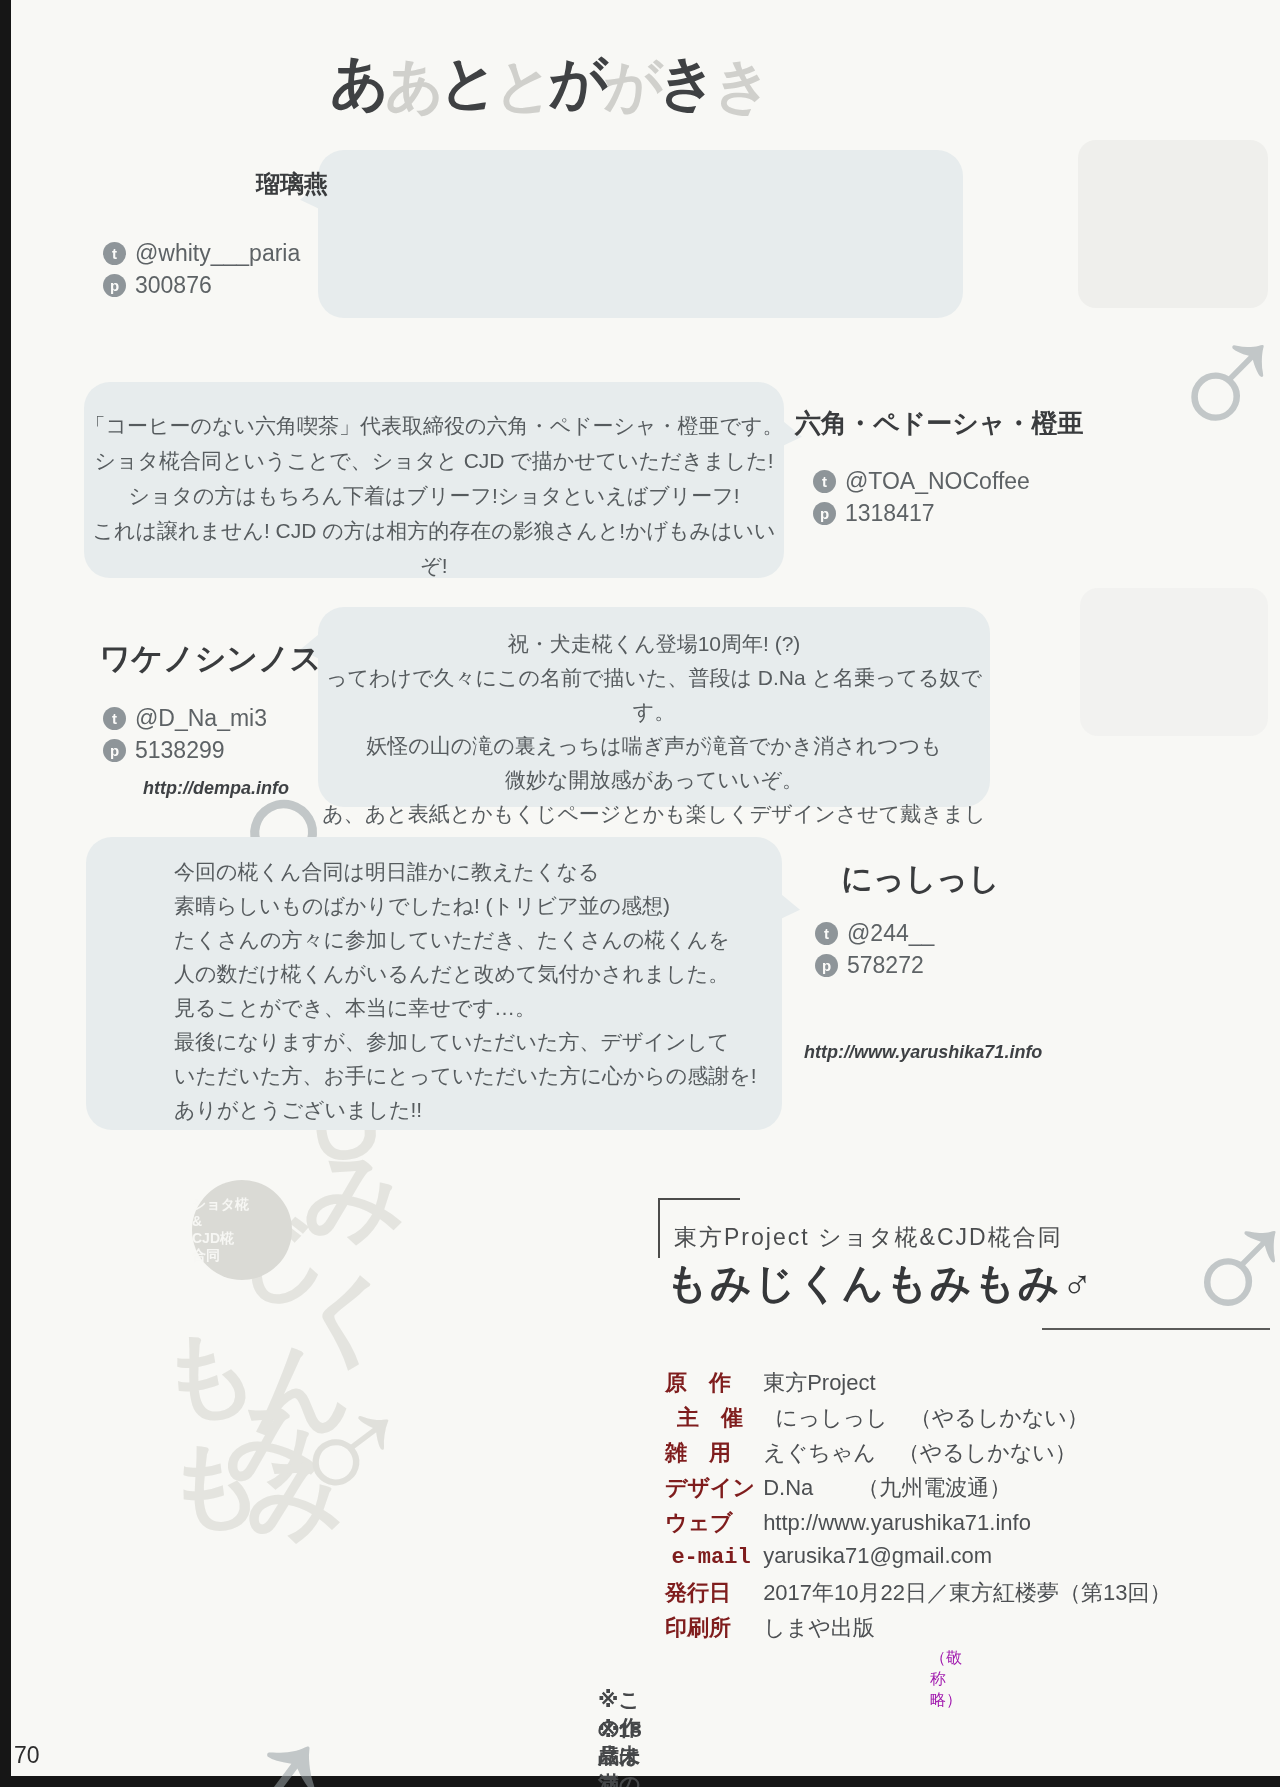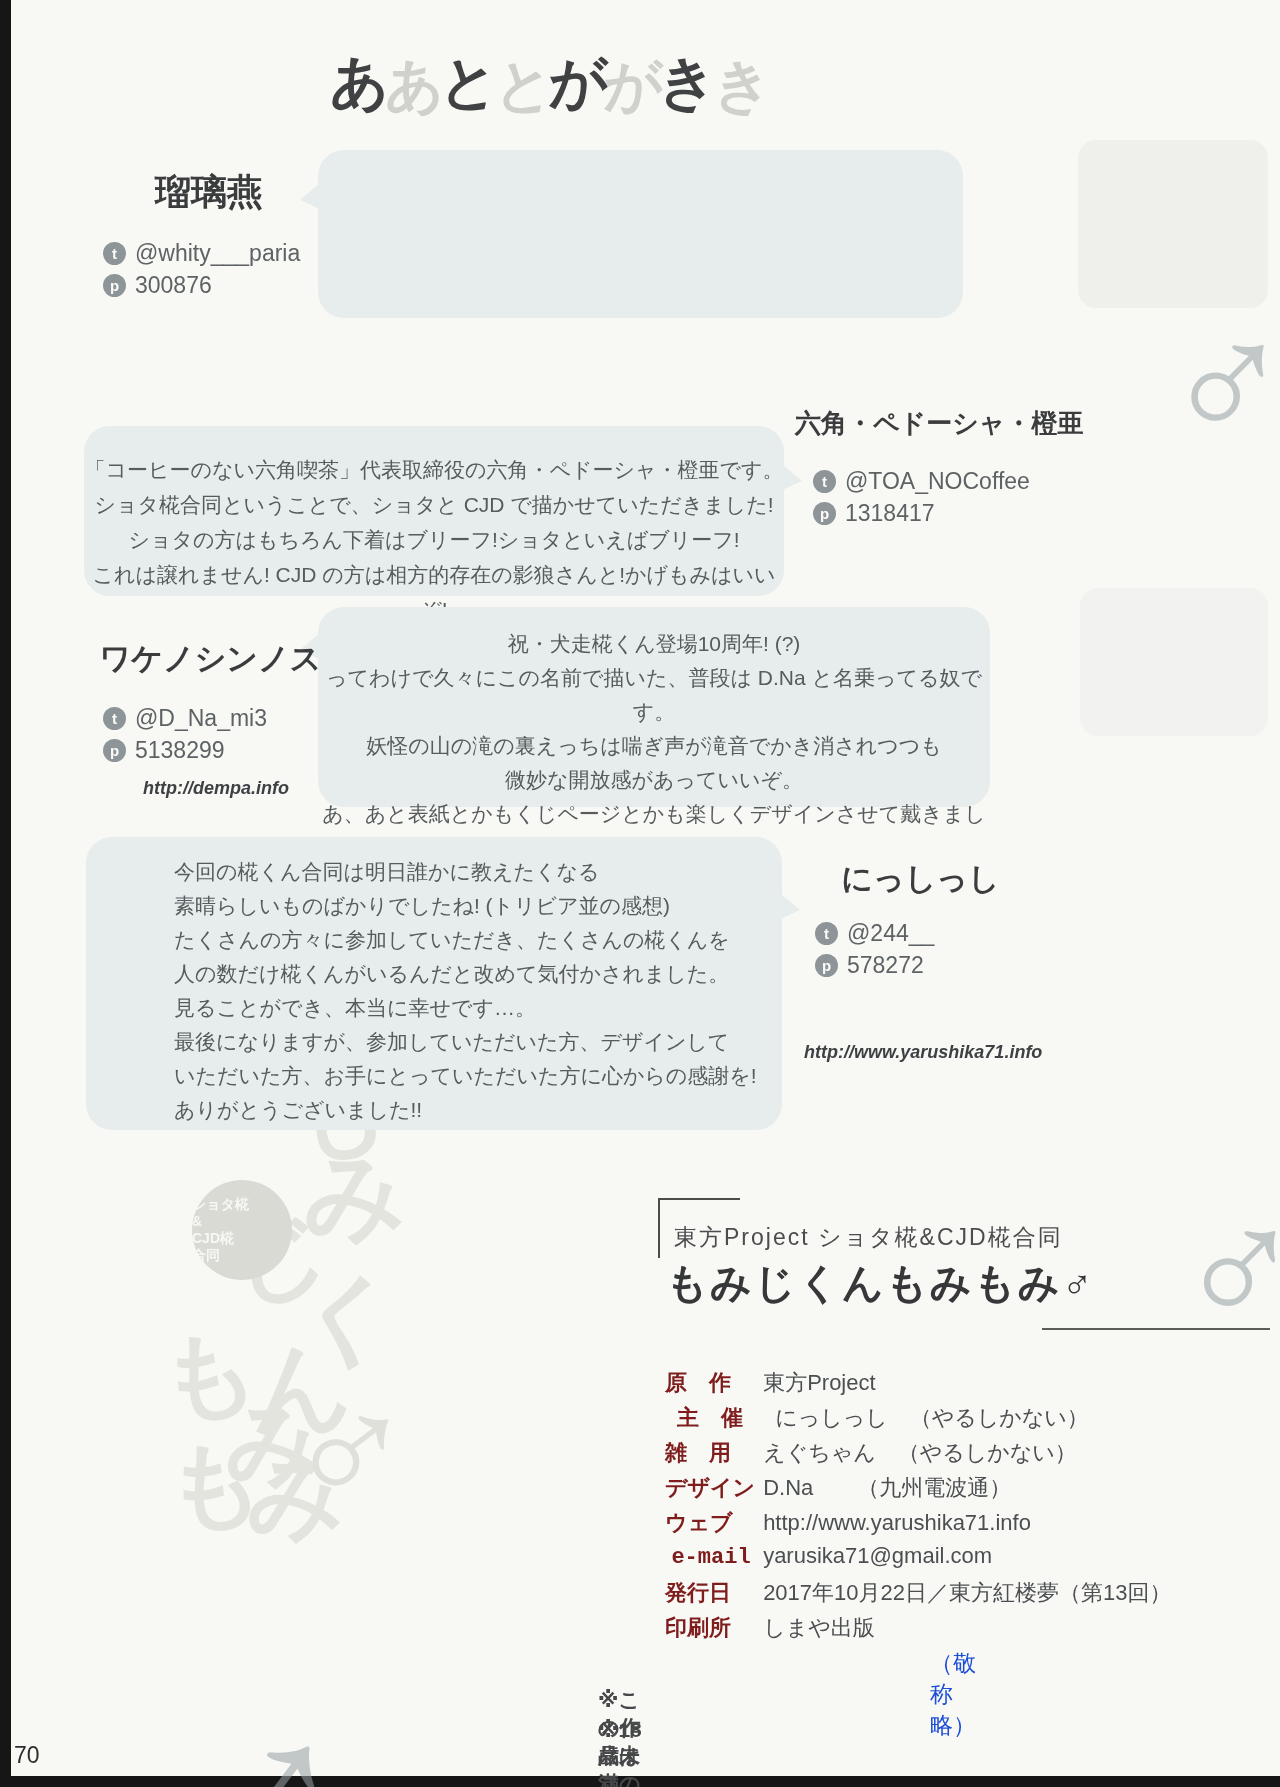--- a/index.html
+++ b/index.html
@@ -57,21 +57,21 @@
     border-right:20px solid var(--bubble);transform:skewY(-10deg);}
   .tail-right{right:-18px;border-top:13px solid transparent;border-bottom:13px solid transparent;
     border-left:20px solid var(--bubble);transform:skewY(10deg);}
   .bubble-mars{position:absolute;color:var(--mars);opacity:.55;font-weight:bold;line-height:.9;z-index:1;}
 
   .b1{left:318px;top:150px;width:645px;height:168px;padding-top:28px;}
   .b1 .txt{line-height:35px;}
   .b1 .tail{top:35px;}
   .m1{position:absolute;left:845px;top:148px;font-size:172px;}
 
-  .b2{left:84px;top:382px;width:700px;height:170px;padding-top:26px;margin-top:44px;}
+  .b2{left:84px;top:382px;width:700px;height:196px;padding-top:26px;}
   .b2 .txt{line-height:35px;}
   .b2 .tail{top:40px;}
   .m2{position:absolute;left:88px;top:368px;font-size:235px;transform:rotate(196deg);}
 
   .b3{left:318px;top:607px;width:672px;height:200px;padding-top:20px;}
   .b3 .txt{line-height:34px;}
   .b3 .tail{top:28px;}
   .m3{position:absolute;left:858px;top:578px;font-size:170px;}
 
   .b4{left:86px;top:837px;width:696px;height:293px;padding-top:18px;}
@@ -81,21 +81,21 @@
 
   
   .author{position:absolute;z-index:2;}
   .a-name{font-weight:bold;color:var(--ink);white-space:nowrap;}
   .id-row{position:absolute;display:flex;align-items:center;gap:9px;color:var(--sub);
     font-size:23px;white-space:nowrap;}
   .cicon{width:23px;height:23px;border-radius:50%;background:#8e9599;color:#fbfbf9;
     display:flex;align-items:center;justify-content:center;font-size:15px;font-weight:bold;flex:0 0 auto;}
   .a-url{position:absolute;font-style:italic;font-weight:bold;font-size:18px;color:#3e4144;white-space:nowrap;}
 
-  .auth1-name{position:absolute;left:90px;top:168px;width:238px;text-align:center;font-size:36px;}
+  .auth1-name{position:absolute;left:90px;top:168px;width:238px;text-align:right;font-size:24px;}
   .auth1-t{left:103px;top:240px;}
   .auth1-p{left:103px;top:272px;}
 
   .auth2-name{position:absolute;left:795px;top:406px;width:250px;text-align:center;font-size:26px;}
   .auth2-t{left:813px;top:468px;}
   .auth2-p{left:813px;top:500px;}
 
   .auth3-name{position:absolute;left:88px;top:638px;width:245px;text-align:center;font-size:31px;}
   .auth3-t{left:103px;top:705px;}
   .auth3-p{left:103px;top:737px;}
@@ -111,21 +111,21 @@
   .bracket{position:absolute;left:658px;top:1198px;width:82px;height:60px;
     border-left:2px solid #4c4c4a;border-top:2px solid #4c4c4a;}
   .series-title{position:absolute;left:674px;top:1222px;font-size:23px;color:#4a4c4e;letter-spacing:2px;white-space:nowrap;}
   .book-title{position:absolute;left:666px;top:1256px;font-size:41px;font-weight:bold;color:#353739;letter-spacing:2px;white-space:nowrap;}
   .title-rule{position:absolute;left:1042px;top:1328px;width:228px;height:2px;background:#5b5b59;}
   .c-row{position:absolute;left:665px;font-size:22px;white-space:nowrap;}
   .c-label{display:inline-block;width:92px;font-weight:bold;color:#7f1d1d;font-family:Liberation Mono, monospace;}
   .c-value{color:#4c4f52;}
   .r0{top:1368px;} .r1{top:1403px;margin-left:12px;} .r2{top:1438px;} .r3{top:1473px;}
   .r4{top:1508px;} .r5{top:1543px;text-align:center;} .r6{top:1578px;} .r7{top:1613px;}
-  .honorifics{position:absolute;left:930px;top:1648px;font-size:23px;color:#1d4ed8;}
+  .honorifics{position:absolute;left:930px;top:1648px;font-size:16px;color:#a21caf;}
   .note{position:absolute;left:598px;font-size:21px;font-weight:600;color:#454749;}
   .n0{top:1686px;} .n1{top:1718px;}
 
   .page-num{position:absolute;left:14px;top:1742px;font-size:23px;color:#2d2d2d;z-index:3;}
 </style>
 </head>
 <body>
 
 <div class="page">
 

